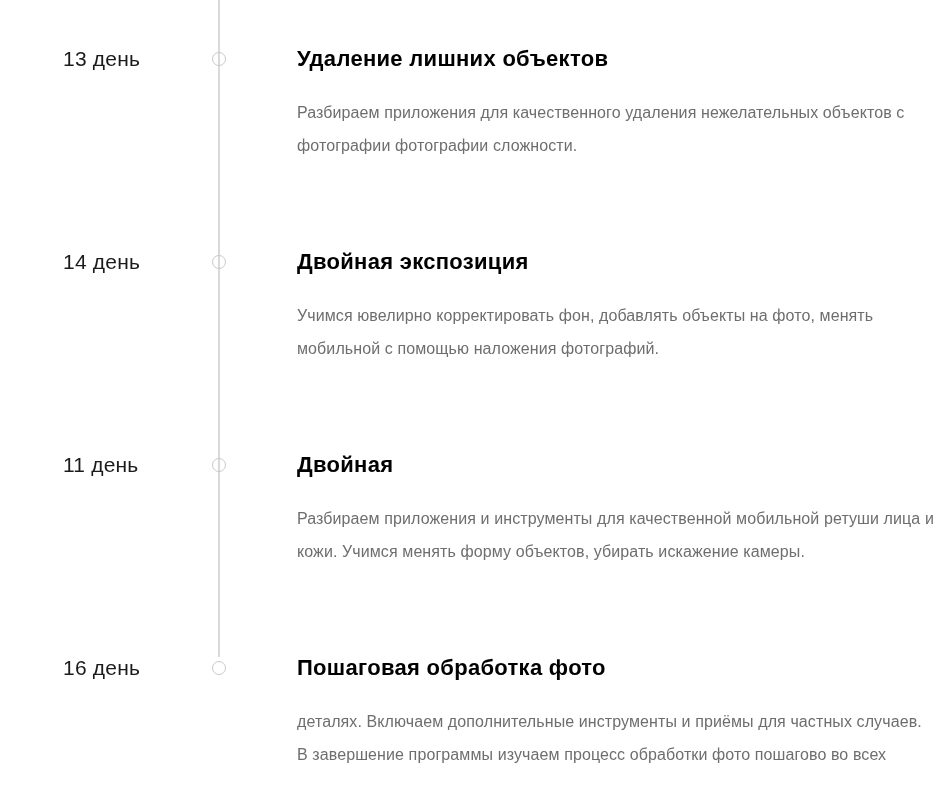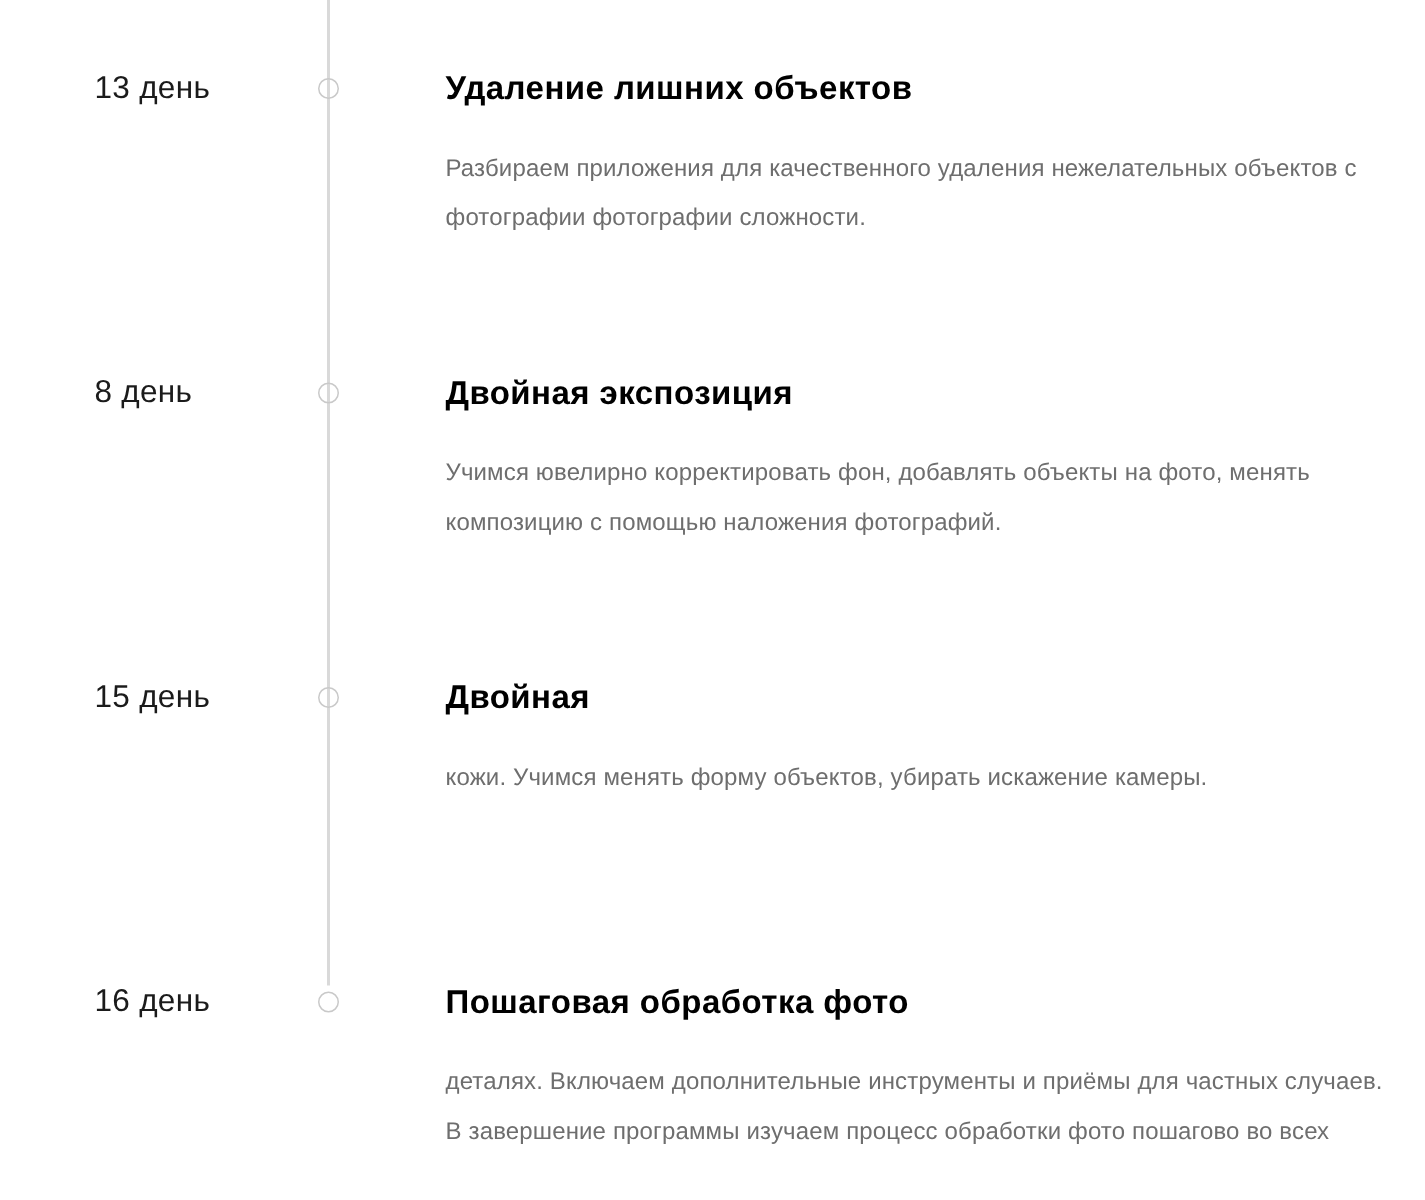--- a/index.html
+++ b/index.html
@@ -95,34 +95,35 @@
     <div class="day-label">13 день</div>
     <div class="timeline-dot"></div>
     <div class="item-title">Удаление лишних объектов</div>
     <div class="item-desc">
       <div class="desc-line">Разбираем приложения для качественного удаления нежелательных объектов с</div>
       <div class="desc-line">фотографии фотографии сложности.</div>
     </div>
   </div>
 
   <div class="timeline-item item-2">
-    <div class="day-label">8 день</div>
+    <div class="day-label">14 день</div>
     <div class="timeline-dot"></div>
     <div class="item-title">Двойная экспозиция</div>
     <div class="item-desc">
       <div class="desc-line">Учимся ювелирно корректировать фон, добавлять объекты на фото, менять</div>
-      <div class="desc-line">композицию с помощью наложения фотографий.</div>
+      <div class="desc-line">мобильной с помощью наложения фотографий.</div>
     </div>
   </div>
 
   <div class="timeline-item item-3">
-    <div class="day-label">15 день</div>
+    <div class="day-label">11 день</div>
     <div class="timeline-dot"></div>
     <div class="item-title">Двойная</div>
     <div class="item-desc">
+      <div class="desc-line">Разбираем приложения и инструменты для качественной мобильной ретуши лица и</div>
       <div class="desc-line">кожи. Учимся менять форму объектов, убирать искажение камеры.</div>
     </div>
   </div>
 
   <div class="timeline-item item-4">
     <div class="day-label">16 день</div>
     <div class="timeline-dot"></div>
     <div class="item-title">Пошаговая обработка фото</div>
     <div class="item-desc">
       <div class="desc-line">деталях. Включаем дополнительные инструменты и приёмы для частных случаев.</div>

